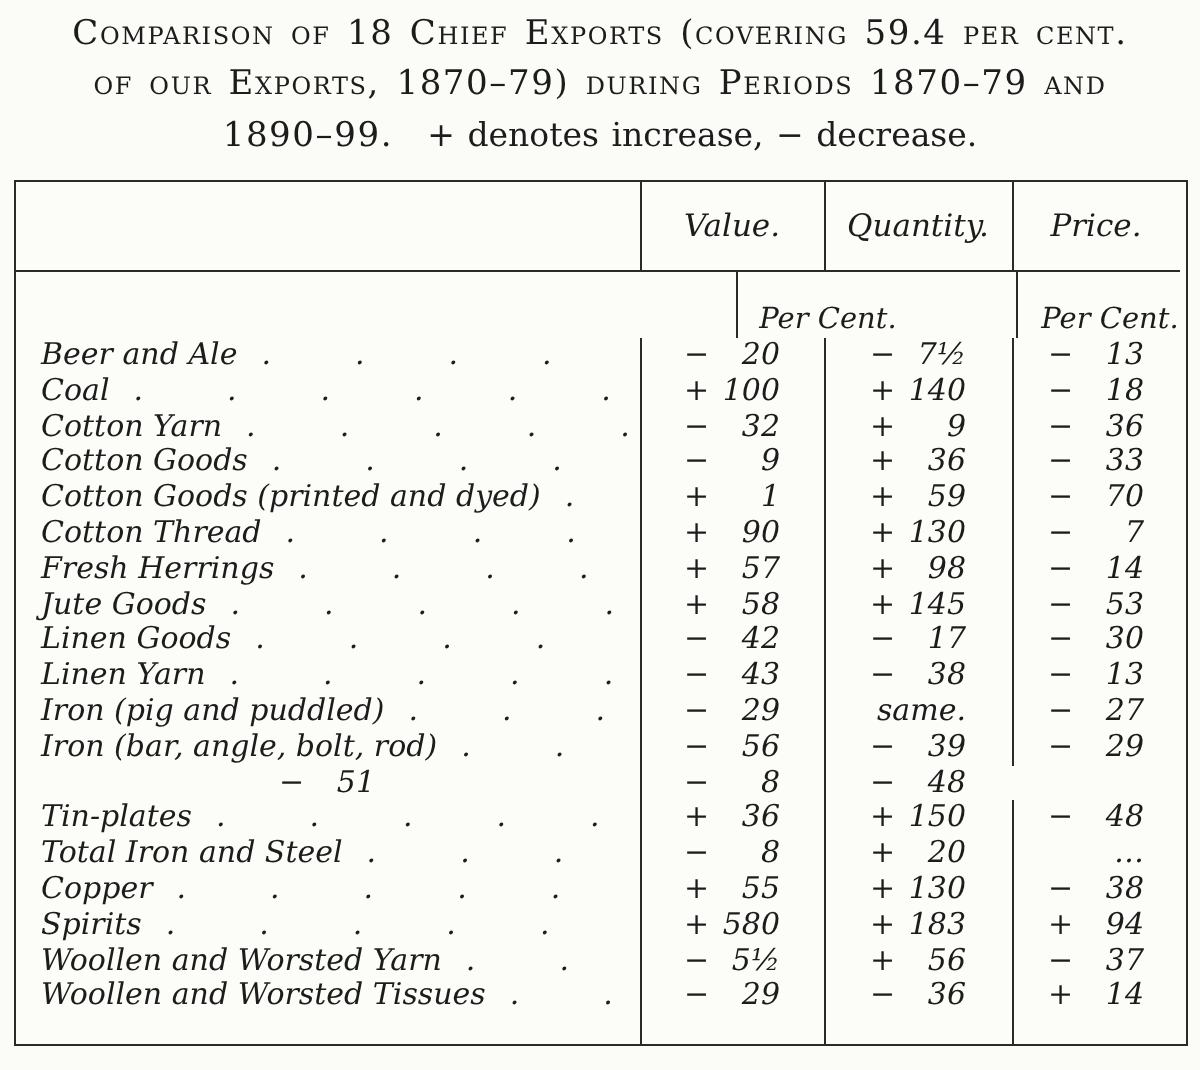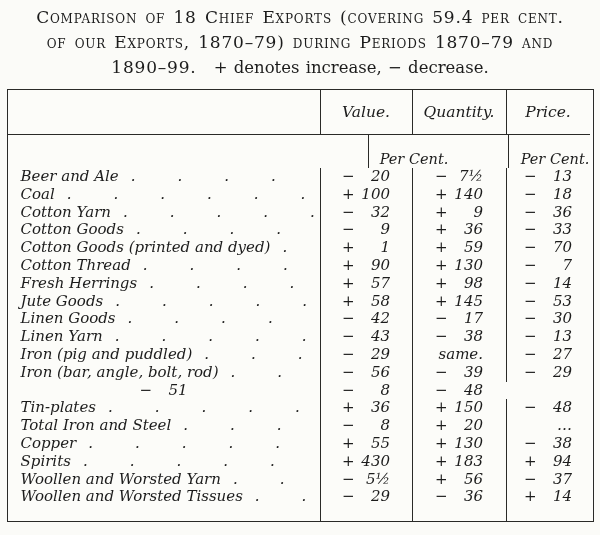--- a/index.html
+++ b/index.html
@@ -524,21 +524,21 @@
   </div>
 
   <div class="grid-row body-row">
     <div class="cell label-cell">
       <span class="lbl">Spirits</span>
       <span class="leader"></span>
     </div>
     <div class="cell num-cell">
       <span class="figline">
             <span class="sign">+</span>
-            <span class="num">430</span>
+            <span class="num">580</span>
           </span>
     </div>
     <div class="cell num-cell">
       <span class="figline">
             <span class="sign">+</span>
             <span class="num">183</span>
           </span>
     </div>
     <div class="cell num-cell">
       <span class="figline">

